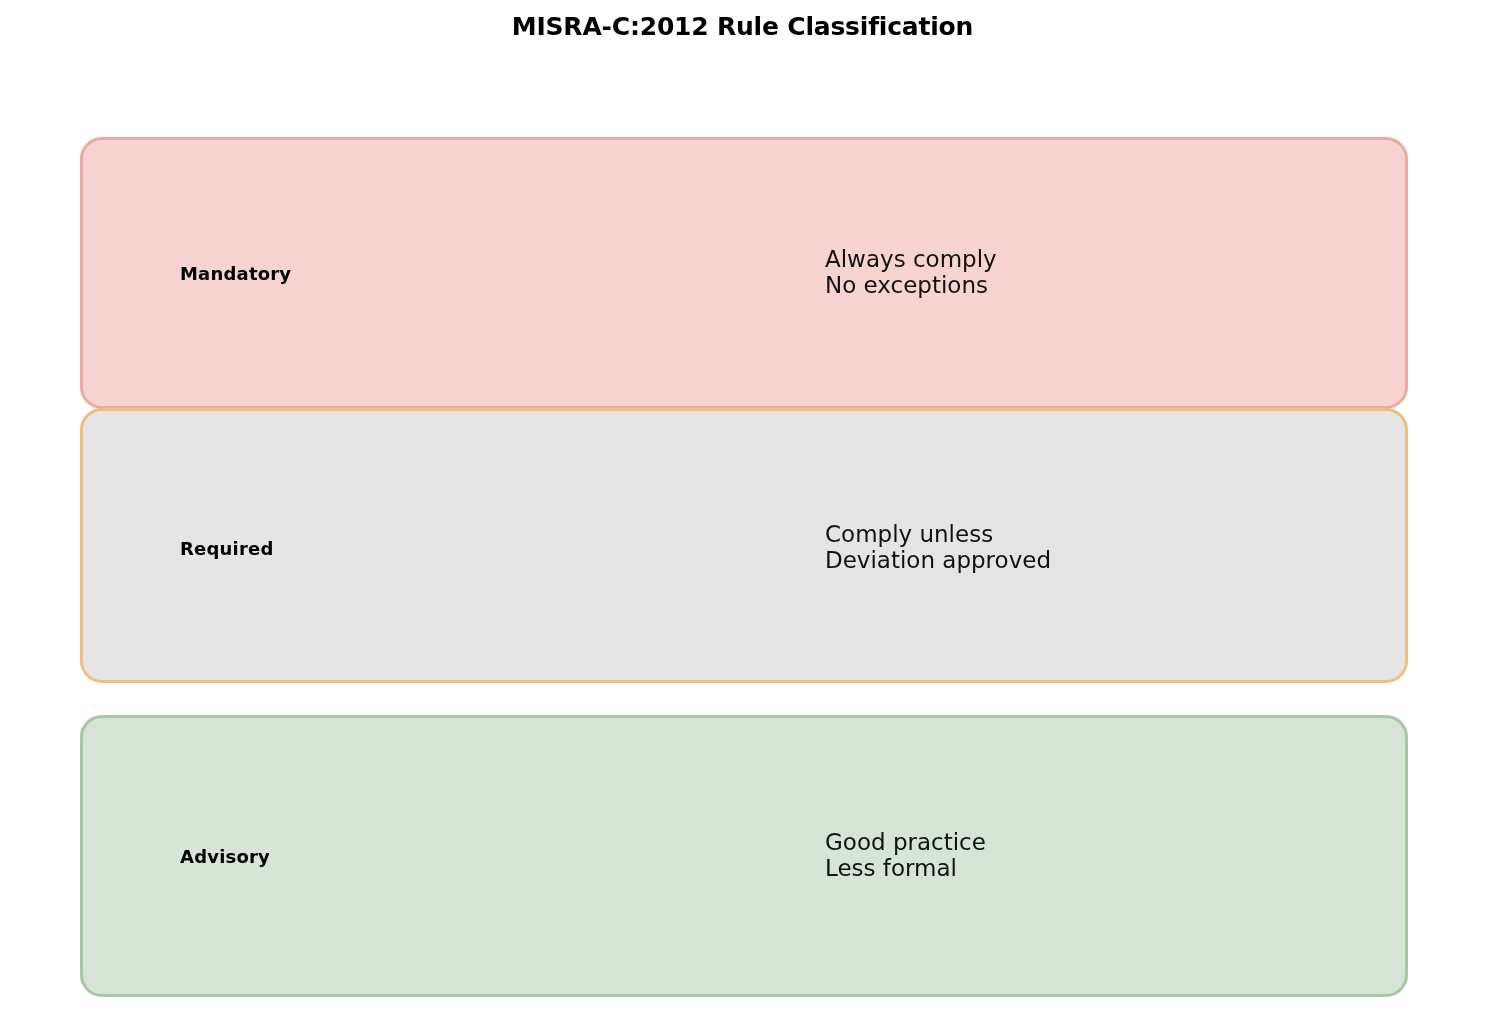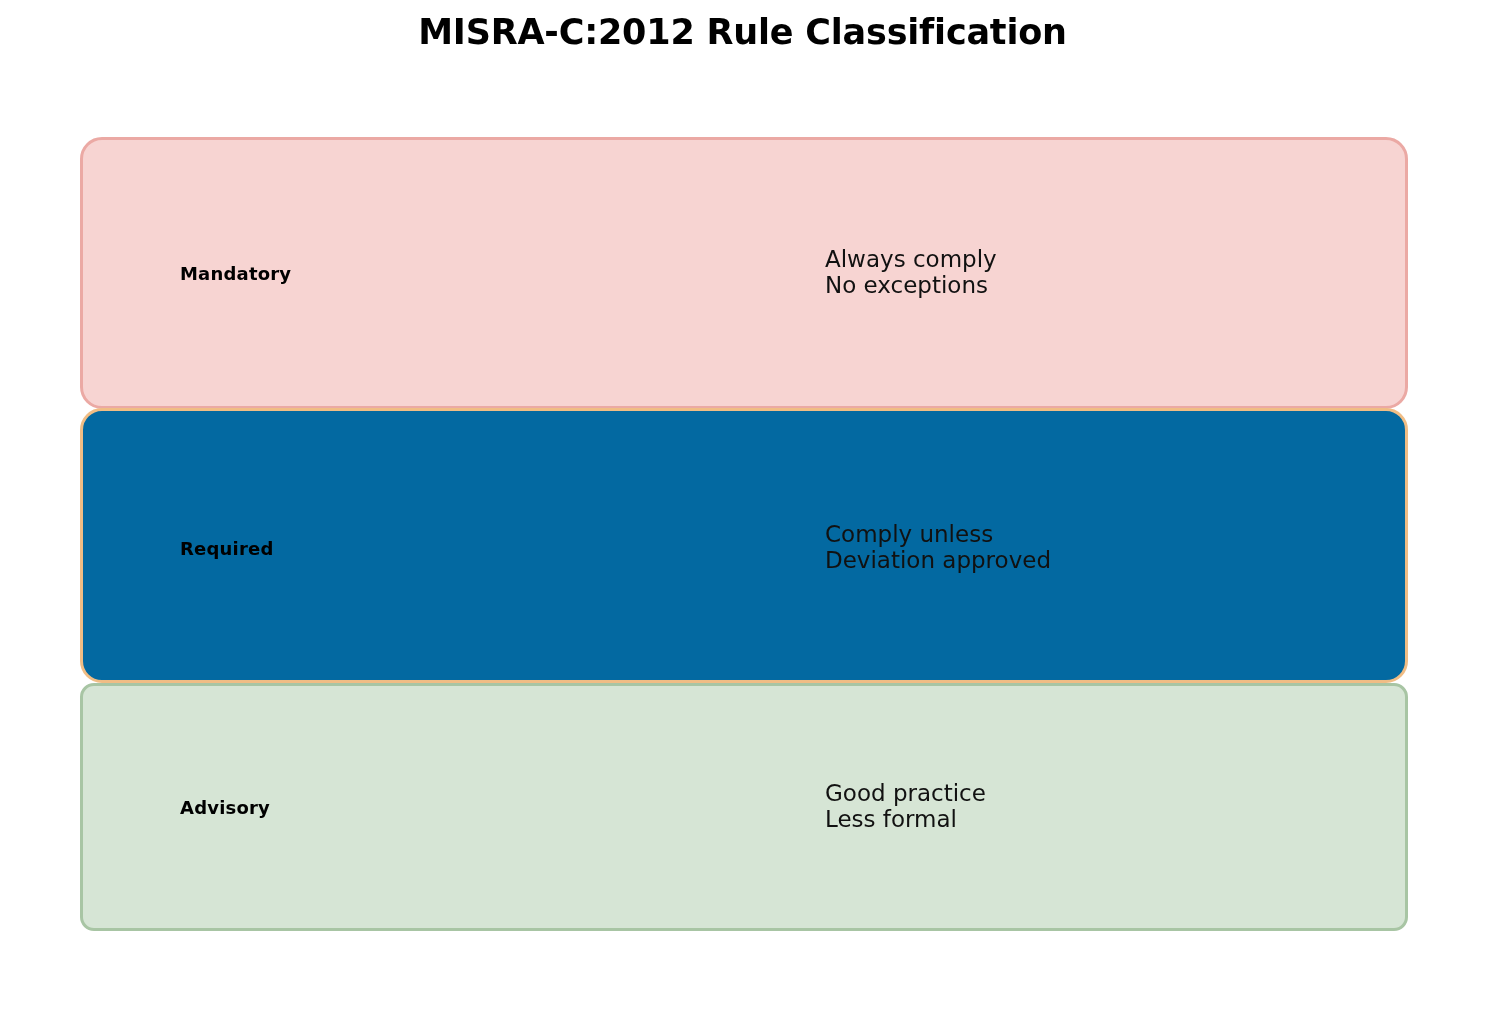--- a/index.html
+++ b/index.html
@@ -22,21 +22,21 @@
     width: 1485px;
     height: 1034px;
   }
 
   #chart-title {
     position: absolute;
     left: 0;
     top: 12px;
     width: 1485px;
     text-align: center;
-    font-size: 35px;
+    font-size: 25px;
     font-weight: bold;
     color: #000000;
     letter-spacing: -0.2px;
   }
 
   .tier {
     position: absolute;
     left: 80px;
     width: 1328px;
     border-radius: 22px;
@@ -53,25 +53,24 @@
   }
 
   .tier-required {
     top: 408px;
     height: 275px;
     background: #fce5cd;
     border-color: #f0bd85;
   }
 
   .tier-advisory {
-    top: 683px;
-    height: 248px;
+    top: 715px;
+    height: 282px;
     background: #d6e5d5;
     border-color: #a8c5a4;
-    border-radius: 14px;
   }
 
   .tier-label {
     position: absolute;
     left: 97px;
     font-size: 18px;
     font-weight: bold;
     color: #000000;
     transform: translateY(-50%);
     white-space: nowrap;
@@ -112,21 +111,21 @@
   <div id="chart-title">MISRA-C:2012 Rule Classification</div>
 
   <div class="tier tier-mandatory" style="background: rgb(247, 212, 210); border-color: rgb(235, 169, 164);">
     <div class="tier-label">Mandatory</div>
     <div class="tier-desc">
       <span class="desc-line">Always comply</span>
       <span class="desc-line">No exceptions</span>
     </div>
   </div>
 
-  <div class="tier tier-required" style="background: #0369a1; border-color: rgb(240, 189, 133);">
+  <div class="tier tier-required" style="background: #e5e5e5; border-color: rgb(240, 189, 133);">
     <div class="tier-label">Required</div>
     <div class="tier-desc">
       <span class="desc-line">Comply unless</span>
       <span class="desc-line">Deviation approved</span>
     </div>
   </div>
 
   <div class="tier tier-advisory" style="background: rgb(214, 229, 213); border-color: rgb(168, 197, 164);">
     <div class="tier-label">Advisory</div>
     <div class="tier-desc">

